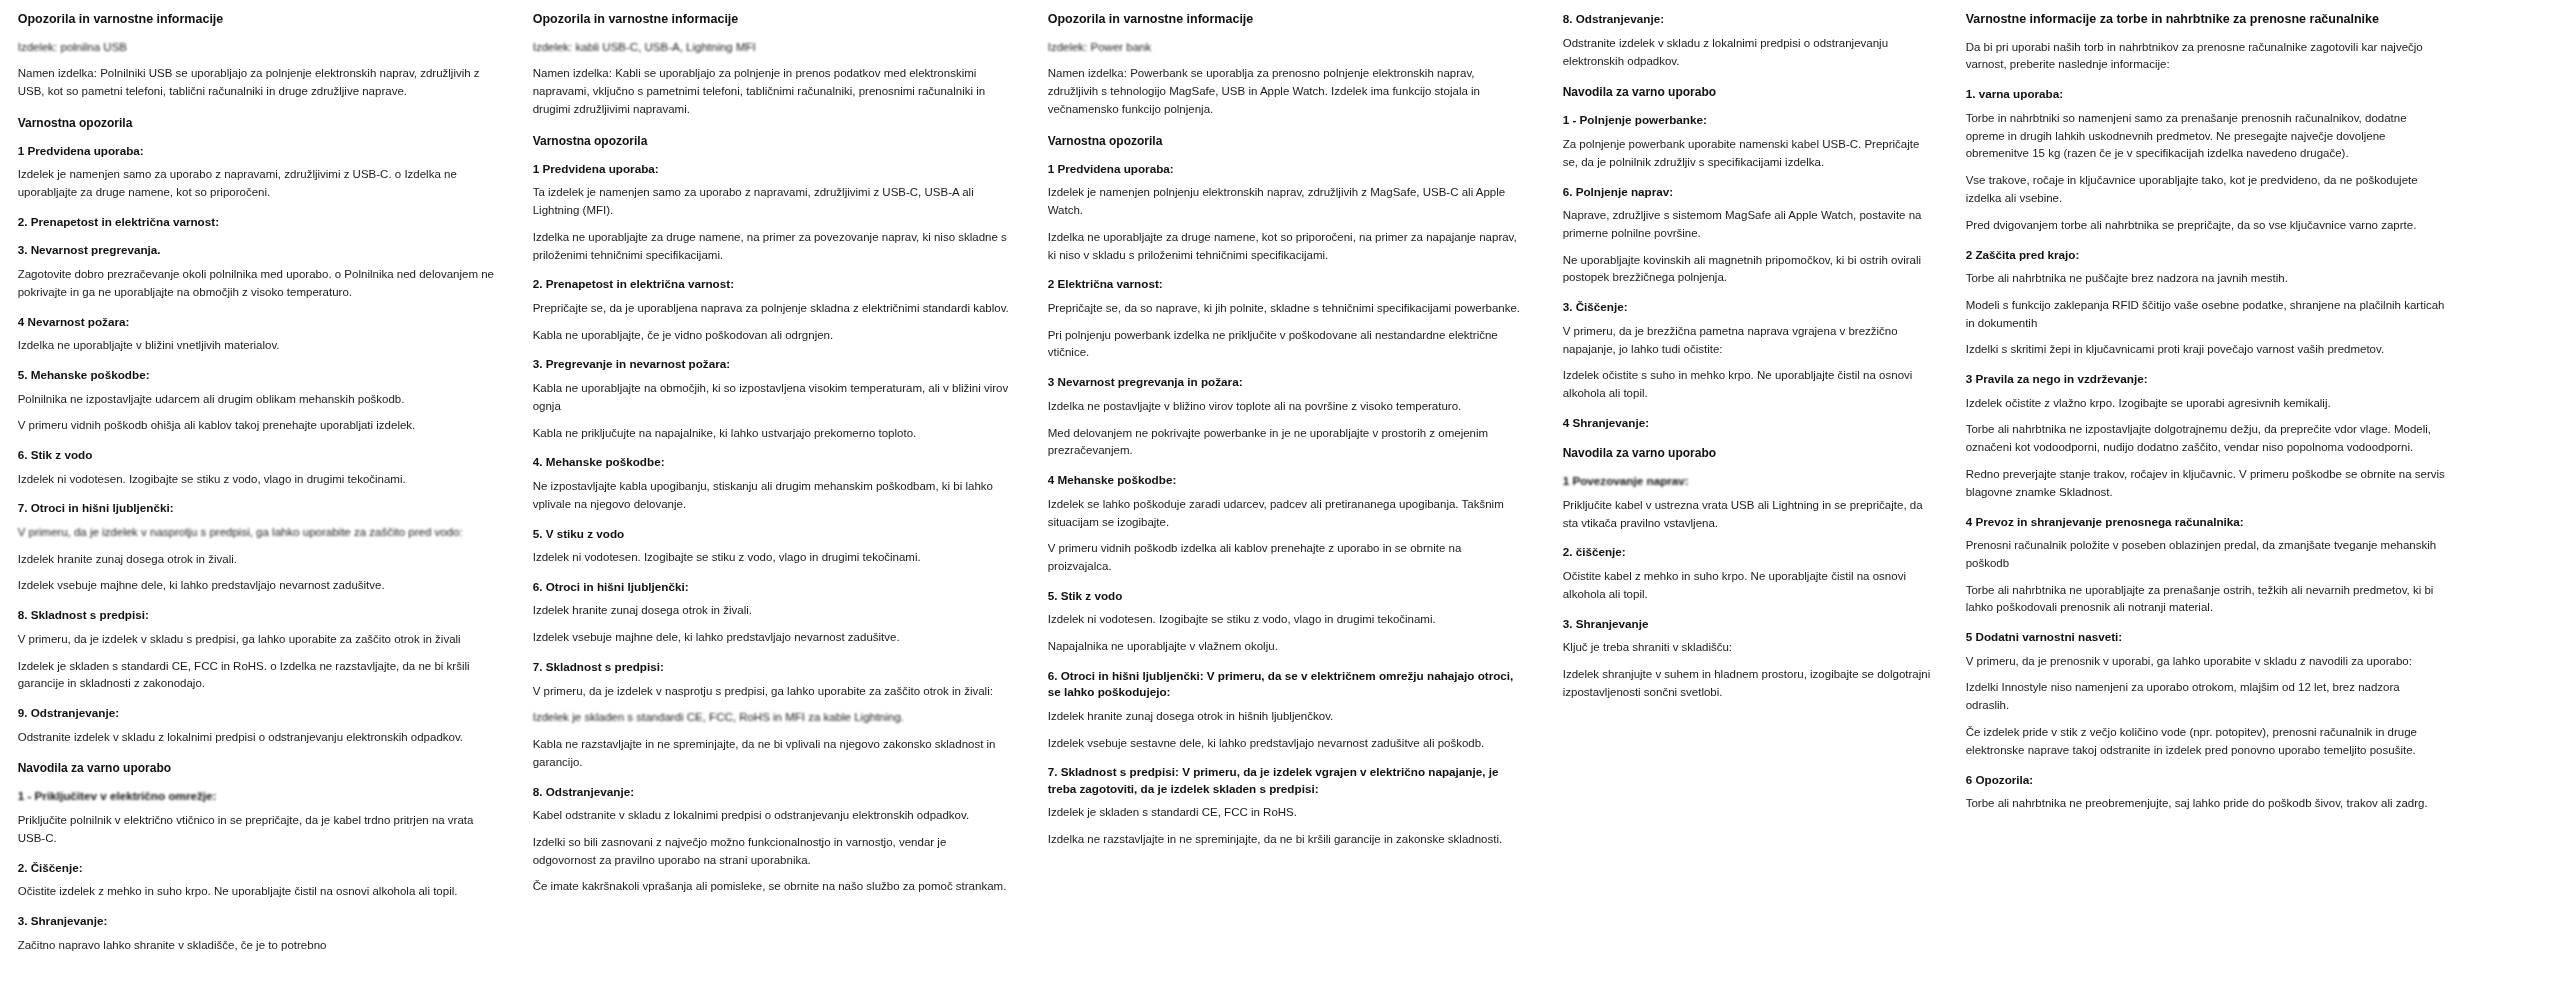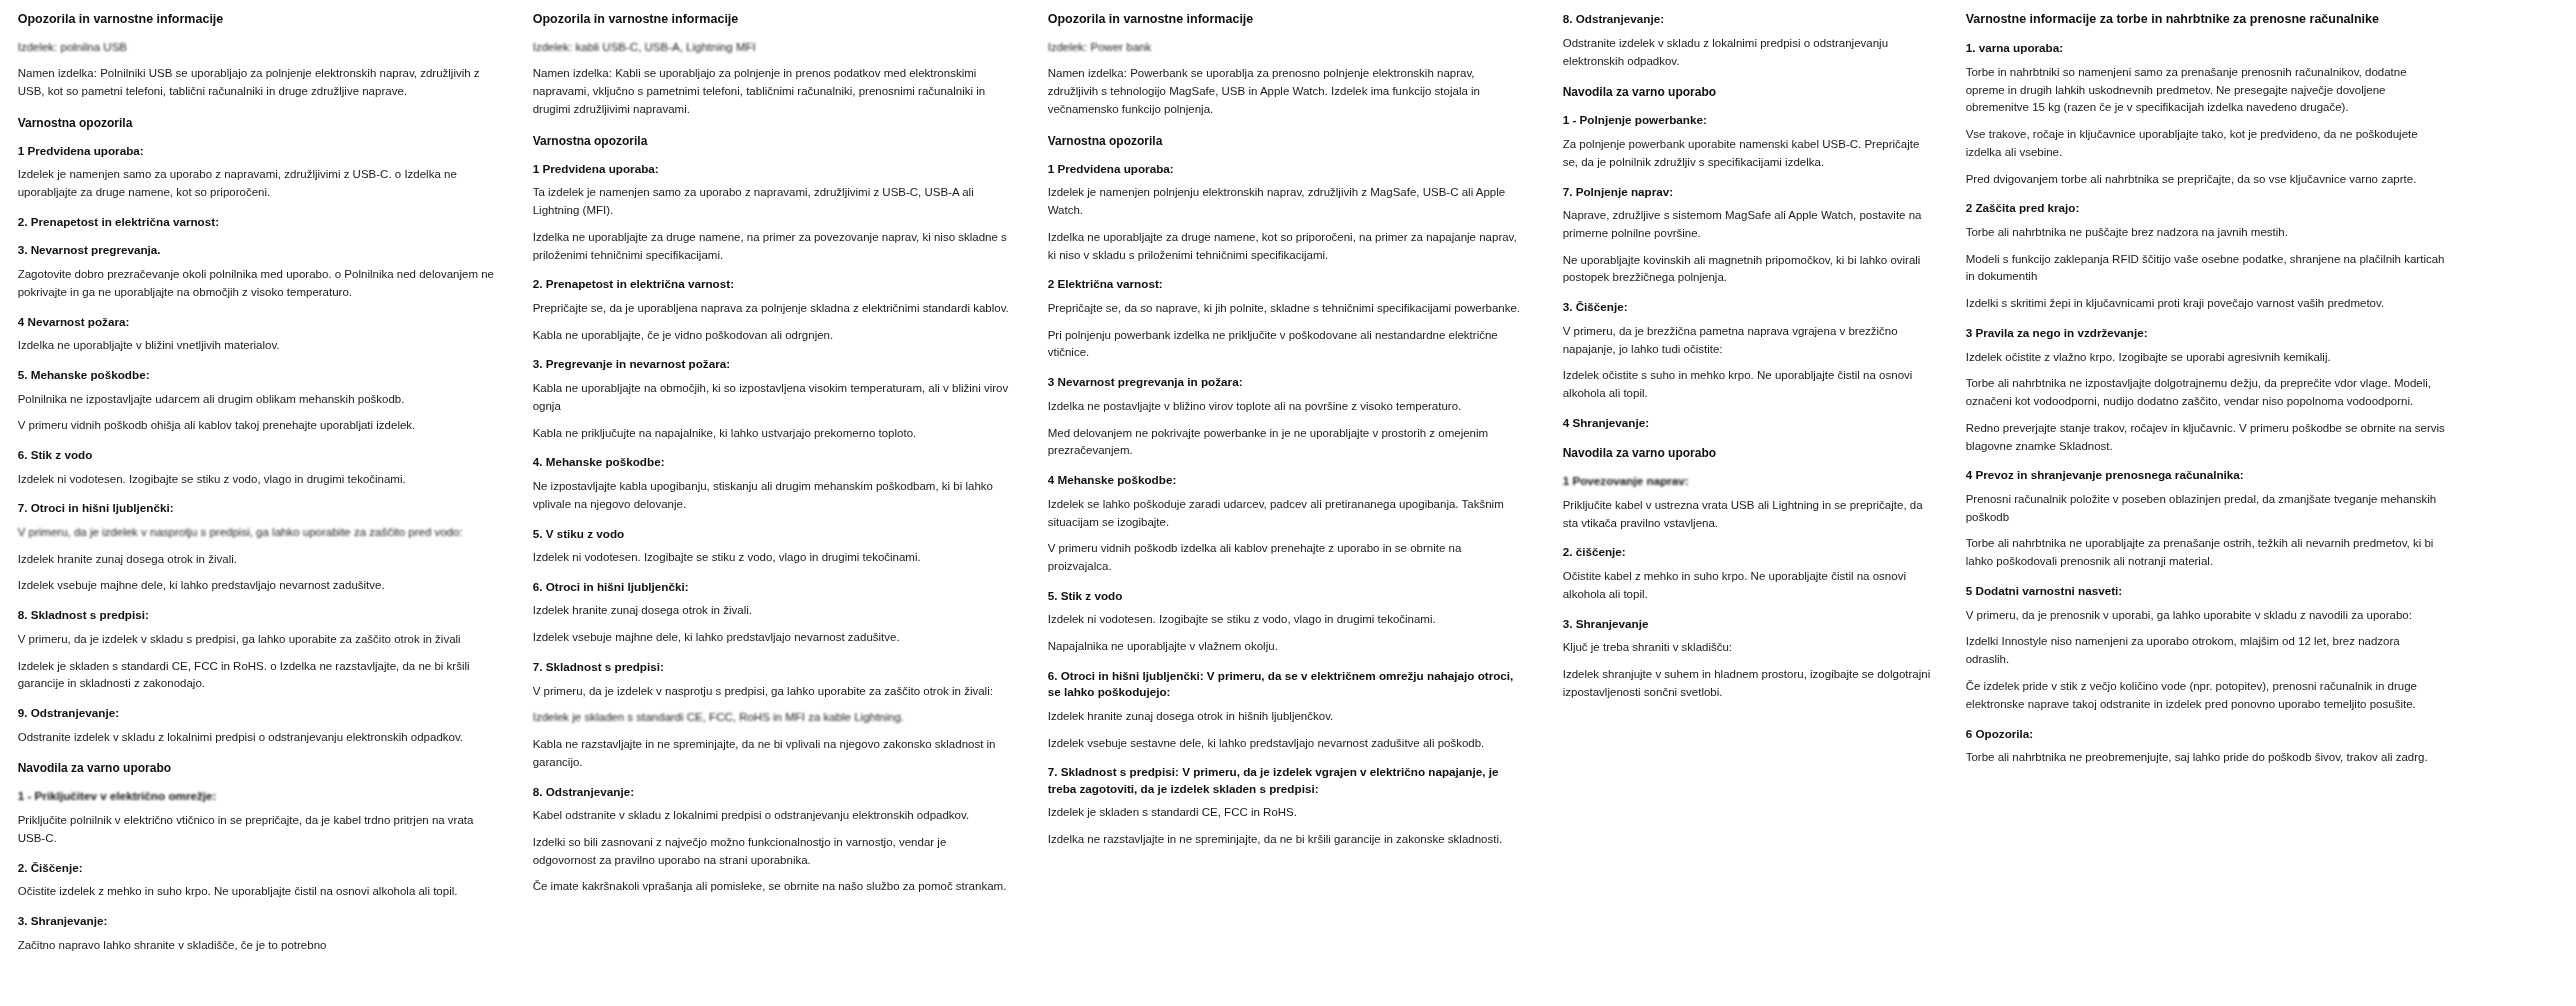--- a/index.html
+++ b/index.html
@@ -205,23 +205,23 @@
 
   <div class="column col-4">
     <div class="h-item" style="margin-top:0;">8. Odstranjevanje:</div>
     <div class="p">Odstranite izdelek v skladu z lokalnimi predpisi o odstranjevanju elektronskih odpadkov.</div>
 
     <div class="h-sub">Navodila za varno uporabo</div>
 
     <div class="h-item">1 - Polnjenje powerbanke:</div>
     <div class="p">Za polnjenje powerbank uporabite namenski kabel USB-C. Prepričajte se, da je polnilnik združljiv s specifikacijami izdelka.</div>
 
-    <div class="h-item">7. Polnjenje naprav:</div>
+    <div class="h-item">6. Polnjenje naprav:</div>
     <div class="p">Naprave, združljive s sistemom MagSafe ali Apple Watch, postavite na primerne polnilne površine.</div>
-    <div class="p">Ne uporabljajte kovinskih ali magnetnih pripomočkov, ki bi lahko ovirali postopek brezžičnega polnjenja.</div>
+    <div class="p">Ne uporabljajte kovinskih ali magnetnih pripomočkov, ki bi ostrih ovirali postopek brezžičnega polnjenja.</div>
 
     <div class="h-item">3. Čiščenje:</div>
     <div class="p">V primeru, da je brezžična pametna naprava vgrajena v brezžično napajanje, jo lahko tudi očistite:</div>
     <div class="p">Izdelek očistite s suho in mehko krpo. Ne uporabljajte čistil na osnovi alkohola ali topil.</div>
 
     <div class="h-item">4 Shranjevanje:</div>
 
     <div class="h-sub">Navodila za varno uporabo</div>
 
     <div class="h-item"><span class="blurred-soft">1 Povezovanje naprav:</span></div>
@@ -230,20 +230,21 @@
     <div class="h-item">2. čiščenje:</div>
     <div class="p">Očistite kabel z mehko in suho krpo. Ne uporabljajte čistil na osnovi alkohola ali topil.</div>
 
     <div class="h-item">3. Shranjevanje</div>
     <div class="p">Ključ je treba shraniti v skladišču:</div>
     <div class="p">Izdelek shranjujte v suhem in hladnem prostoru, izogibajte se dolgotrajni izpostavljenosti sončni svetlobi.</div>
   </div>
 
   <div class="column col-5">
     <div class="h-main">Varnostne informacije za torbe in nahrbtnike za prenosne računalnike</div>
+    <div class="p">Da bi pri uporabi naših torb in nahrbtnikov za prenosne računalnike zagotovili kar največjo varnost, preberite naslednje informacije:</div>
 
     <div class="h-item">1. varna uporaba:</div>
     <div class="p">Torbe in nahrbtniki so namenjeni samo za prenašanje prenosnih računalnikov, dodatne opreme in drugih lahkih uskodnevnih predmetov. Ne presegajte največje dovoljene obremenitve 15 kg (razen če je v specifikacijah izdelka navedeno drugače).</div>
     <div class="p">Vse trakove, ročaje in ključavnice uporabljajte tako, kot je predvideno, da ne poškodujete izdelka ali vsebine.</div>
     <div class="p">Pred dvigovanjem torbe ali nahrbtnika se prepričajte, da so vse ključavnice varno zaprte.</div>
 
     <div class="h-item">2 Zaščita pred krajo:</div>
     <div class="p">Torbe ali nahrbtnika ne puščajte brez nadzora na javnih mestih.</div>
     <div class="p">Modeli s funkcijo zaklepanja RFID ščitijo vaše osebne podatke, shranjene na plačilnih karticah in dokumentih</div>
     <div class="p">Izdelki s skritimi žepi in ključavnicami proti kraji povečajo varnost vaših predmetov.</div>

